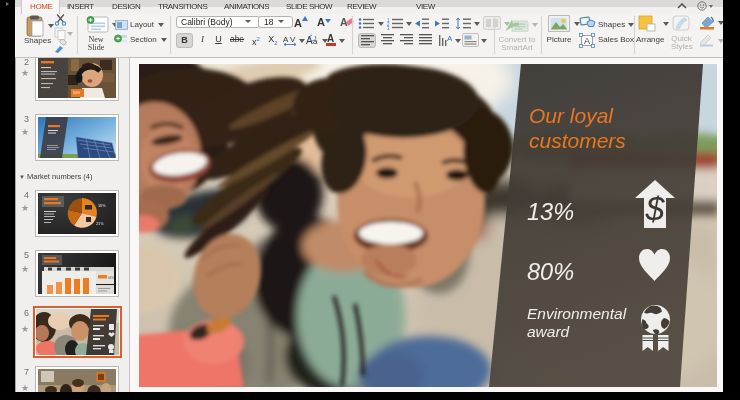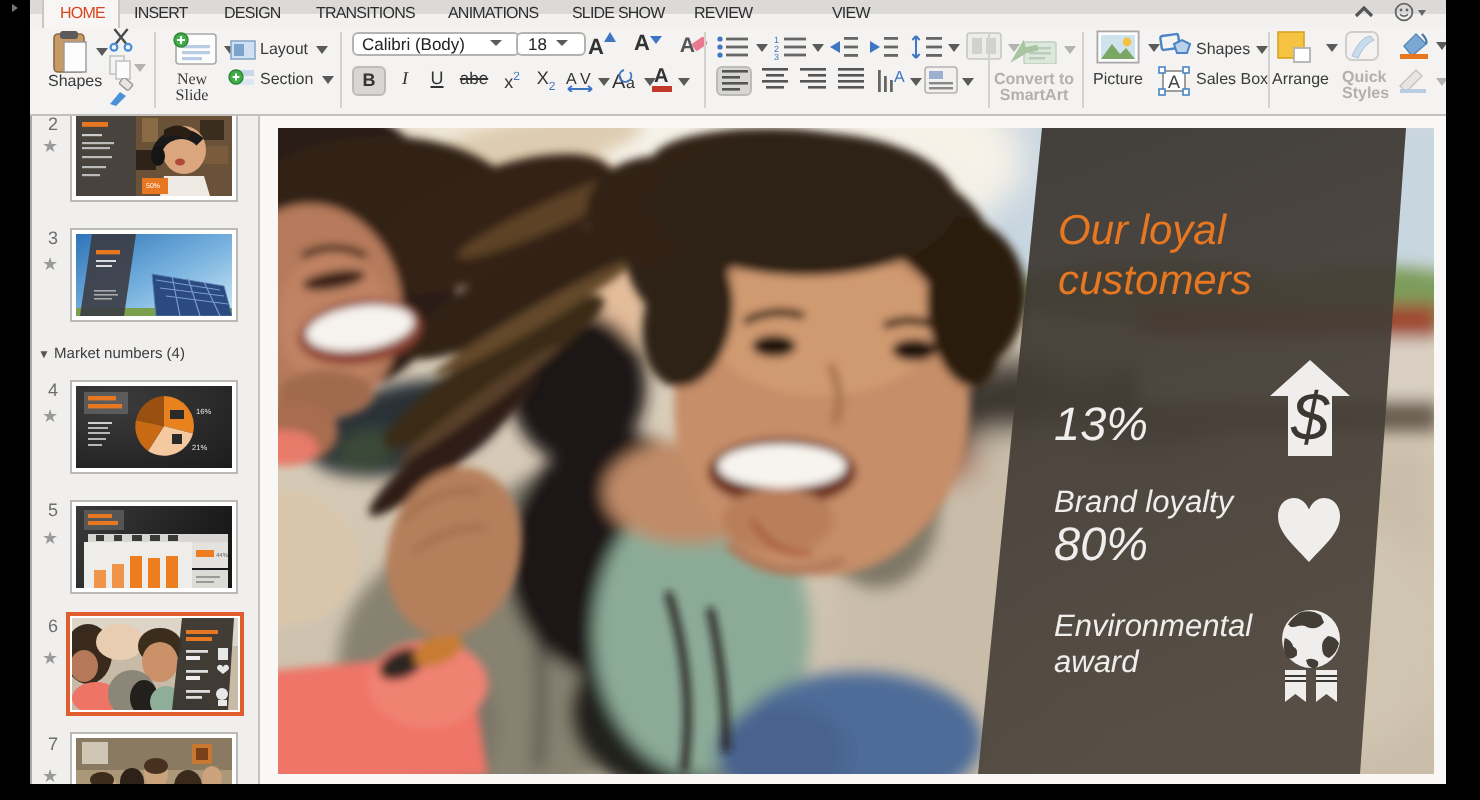--- a/index.html
+++ b/index.html
@@ -12,21 +12,21 @@
 
 #tabbar{left:0;top:0;width:740px;height:14px;background:linear-gradient(#dcdad8 0,#dcdad8 7px,#f2f1ef 7px);z-index:20;}
 .tab{position:absolute;top:1.5px;height:10px;line-height:9px;font-size:8px;font-weight:400;color:#2e2e2e;letter-spacing:-0.4px;}
 .tab.home{color:#d7471f;}
 #hometabbg{position:absolute;left:21px;top:0;width:37px;height:14px;background:#f7f6f4;border-left:1px solid #c9c7c4;border-right:1px solid #c9c7c4;}
 #tricorner{position:absolute;left:6px;top:2px;width:0;height:0;border-left:3.5px solid #777;border-top:2.5px solid transparent;border-bottom:2.5px solid transparent;z-index:32;}
 
 #ribbon{left:0;top:14px;width:740px;height:43px;background:#f4f3f1;border-bottom:1px solid #c2c0bd;z-index:20;}
 .sep{position:absolute;top:2px;width:1px;height:38px;background:#d4d2cf;}
 .rlabel{position:absolute;font-size:8px;color:#3a3a3a;text-align:center;line-height:8px;}
-.gray{color:#b3b1ae;font-weight:bold;}
+.gray{color:#b3b1ae;}
 .dd{position:absolute;width:0;height:0;border-left:3px solid transparent;border-right:3px solid transparent;border-top:4px solid #5a5a5a;}
 .btn2{position:absolute;height:13px;border-radius:3px;font-size:9px;color:#333;text-align:center;line-height:13px;}
 .active2{background:#d8d6d3;border:1px solid #bdbbb8;}
 .inputbox{position:absolute;background:#fff;border:1px solid #b5b3b0;border-radius:3px;font-size:8.5px;color:#222;}
 
 #sidebar{left:13px;top:57px;width:117px;height:335px;background:#f0efee;border-left:3.5px solid #a8a8a8;border-right:1px solid #c5c3c0;z-index:10;box-sizing:border-box;}
 .snum{position:absolute;font-size:9px;color:#6e6e6e;}
 .star{position:absolute;font-size:9px;color:#9a9a9a;}
 .thumb{position:absolute;left:22px;width:84px;height:47px;background:#fff;border:1px solid #bbb9b6;box-sizing:border-box;padding:2px;}
 .thumb .timg{width:100%;height:100%;position:relative;overflow:hidden;}
@@ -601,21 +601,20 @@
         </g>
         <linearGradient id="pang" x1="0" y1="0" x2="0.25" y2="1">
           <stop offset="0" stop-color="#38332e"></stop>
             <stop offset="0.55" stop-color="#453e37"></stop>
             <stop offset="1" stop-color="#4e463d"></stop>
         </linearGradient>
         <polygon points="382,0 564,0 541,323 350,323" fill="url(#pang)" opacity="0.93"></polygon>
       </svg>
       <div class="ptxt" id="ptitle">Our loyal<br>customers</div>
       <div class="ptxt pnum" style="left:388px;top:134.5px;">13%</div>
-      <div class="ptxt plabel" style="left:388px;top:179px;">Brand loyalty</div>
       <div class="ptxt pnum" style="left:388px;top:194.5px;">80%</div>
       <div class="ptxt plabel" style="left:388px;top:241px;line-height:18px;">Environmental<br>award</div>
       <svg class="abs" style="left:496px;top:116px;" width="40" height="48" viewBox="0 0 40 48">
         <path d="M20 0 L40 18 L31 18 L31 48 L9 48 L9 18 L0 18 Z" fill="#efeeec"></path>
         <text x="20" y="40" font-size="34" fill="#3d3731" text-anchor="middle" font-family="Liberation Sans">$</text>
       </svg>
       <svg class="abs" style="left:500px;top:185px;" width="31" height="33" viewBox="0 0 31 33">
         <path d="M15.5 32 C10 25.5 0 18 0 9.2 C0 3.3 3.8 0 8 0 C11.4 0 14.2 2.4 15.5 5.8 C16.8 2.4 19.6 0 23 0 C27.2 0 31 3.3 31 9.2 C31 18 21 25.5 15.5 32 Z" fill="#efeeec"></path>
       </svg>
       <svg class="abs" style="left:500px;top:241px;" width="33" height="47" viewBox="0 0 33 47">

